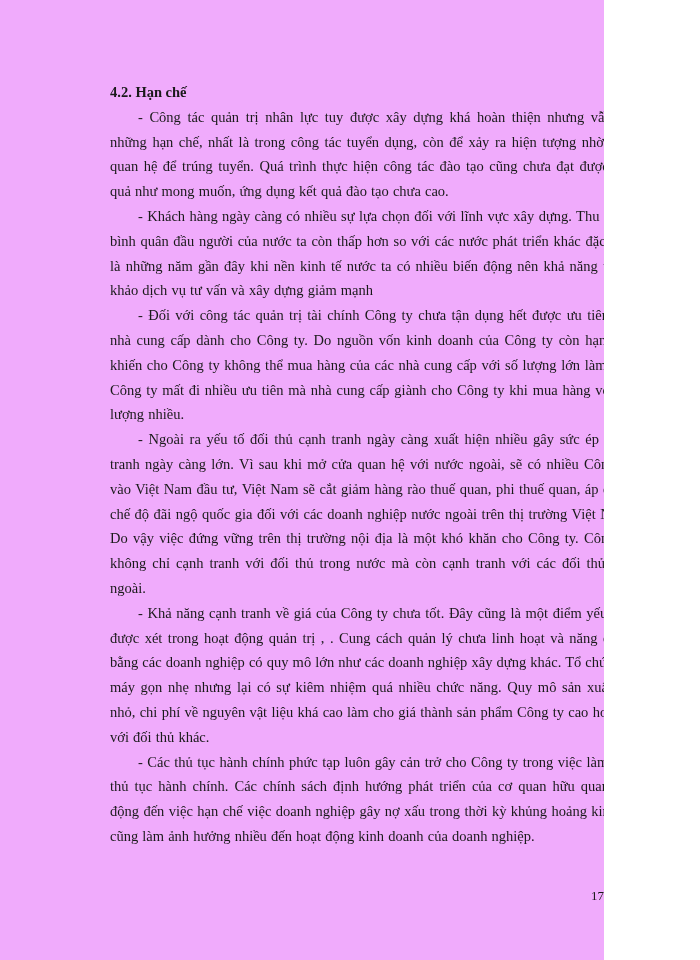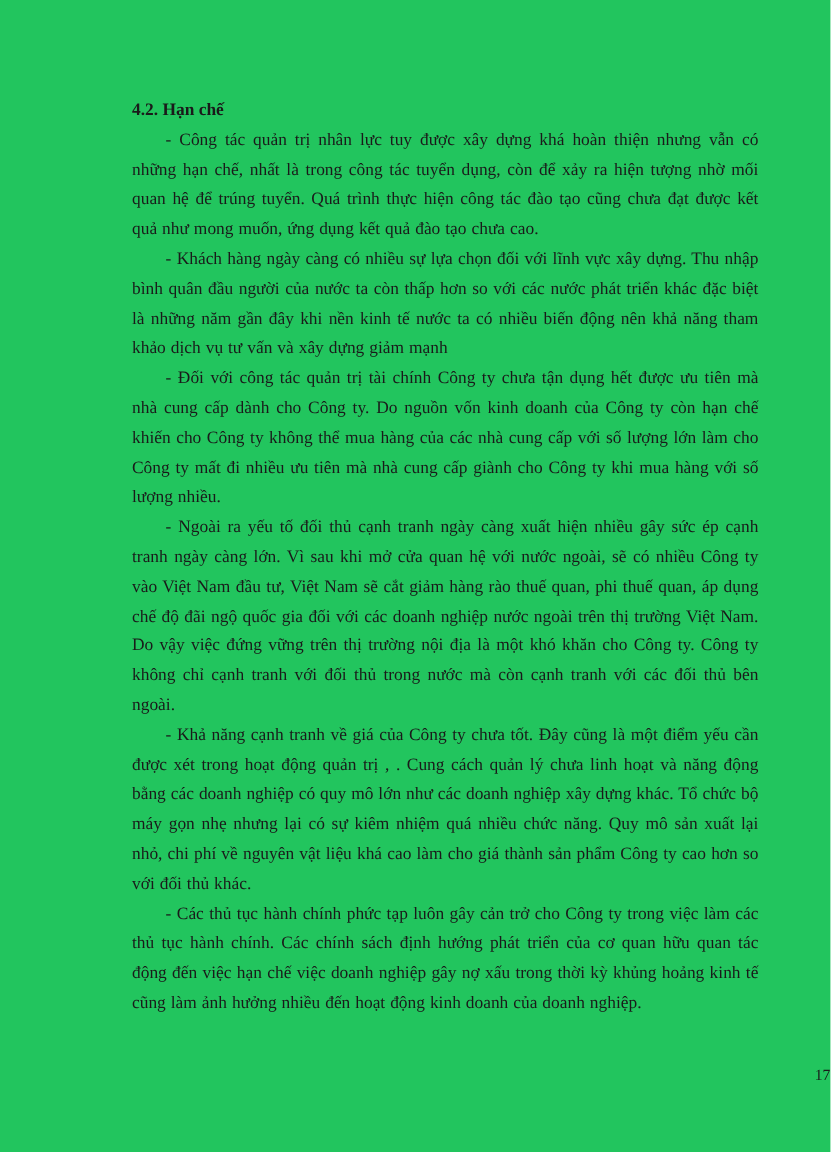--- a/index.html
+++ b/index.html
@@ -2,23 +2,23 @@
 <html lang="vi"><head>
 <meta charset="utf-8">
 <style>
   html, body {
     margin: 0;
     padding: 0;
     background: #ffffff;
   }
   .page {
     position: relative;
-    width: 692px;
+    width: 604px;
     height: 960px;
-    background: #22c55e;
+    background: #f0abfc;
     font-family: "Liberation Serif", "DejaVu Serif", serif;
     color: #1a1a1a;
     overflow: hidden;
   }
   .content {
     position: absolute;
     left: 110px;
     top: 80px;
     width: 522px;
   }

